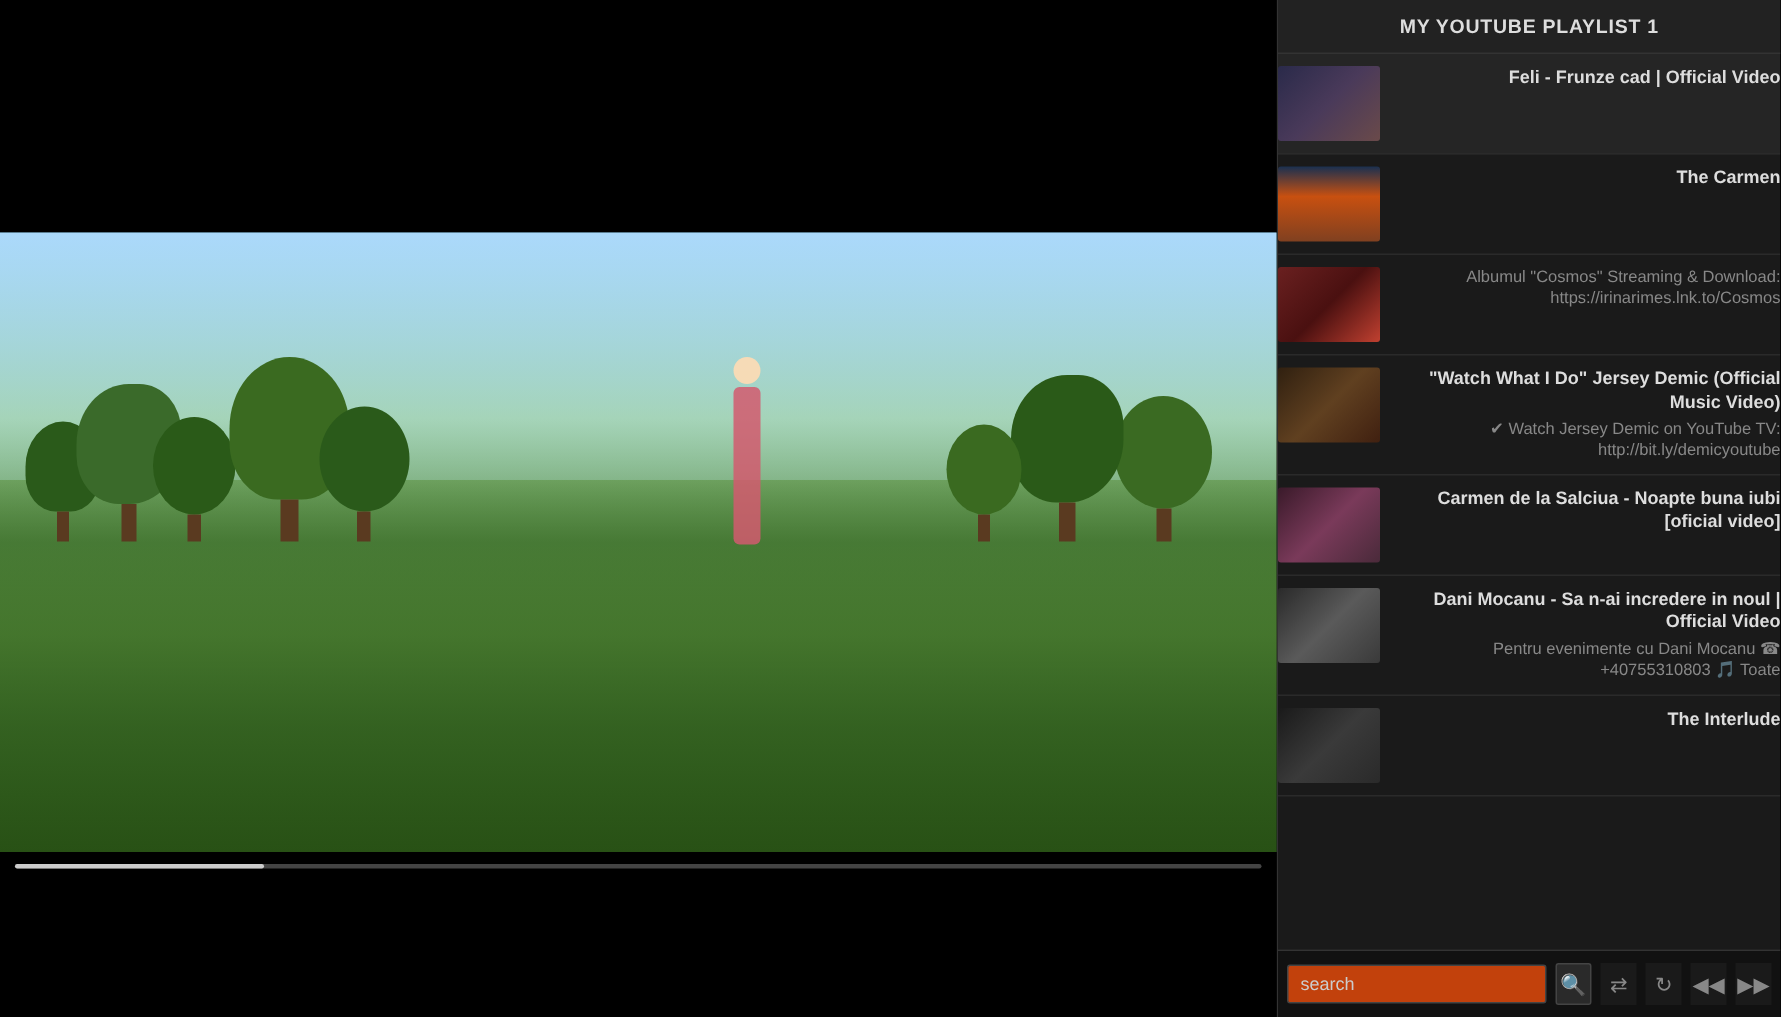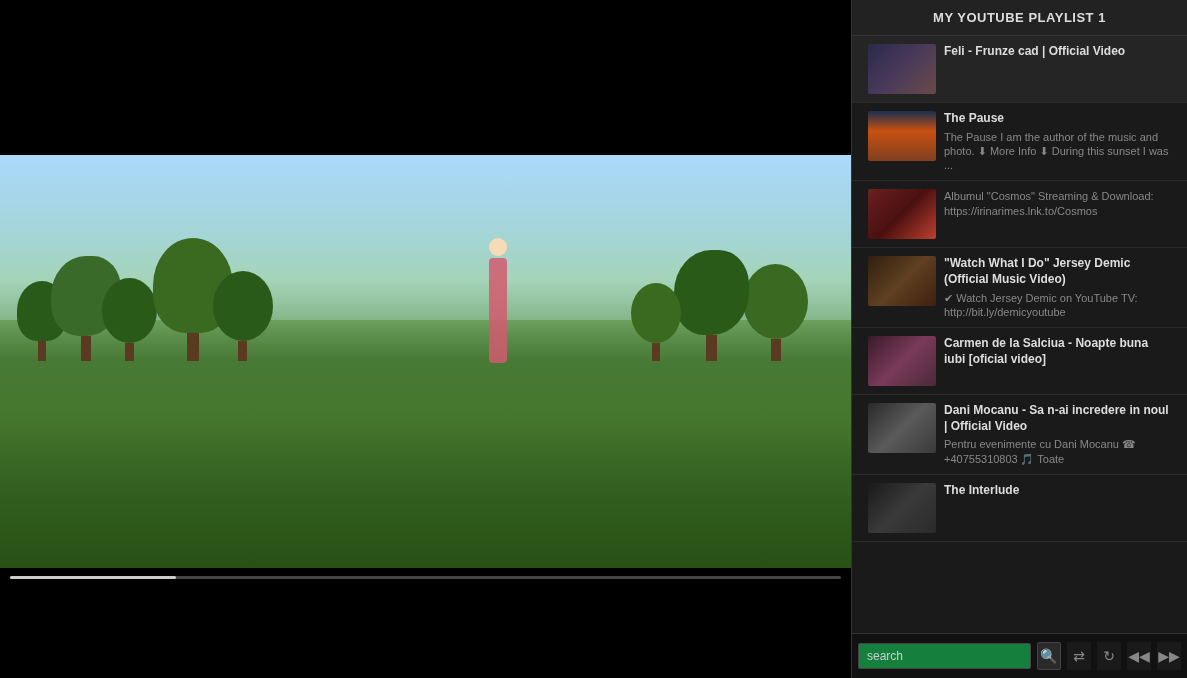--- a/index.html
+++ b/index.html
@@ -155,24 +155,25 @@
       background: #1a1a1a;
     }
     #playlist-items::-webkit-scrollbar-thumb {
       background: #555;
       border-radius: 3px;
     }
 
     .playlist-item {
       display: flex;
       align-items: flex-start;
-      padding: 8px 16px;
+      padding: 8px 0;
       border-bottom: 1px solid #2a2a2a;
       cursor: pointer;
       transition: background 0.15s;
+      text-align: right;
     }
 
     .playlist-item.active {
       background: #252525;
     }
 
     .item-thumbnail {
       width: 68px;
       height: 50px;
       flex-shrink: 0;
@@ -247,21 +248,21 @@
       border-top: 1px solid #333;
       padding: 8px 6px;
       display: flex;
       align-items: center;
       gap: 6px;
       flex-shrink: 0;
     }
 
     #search-input {
       flex: 1;
-      background: #15803d;
+      background: #c2410c;
       border: 1px solid #444;
       color: #ccc;
       padding: 5px 8px;
       font-size: 12px;
       border-radius: 2px;
       outline: none;
     }
 
     .search-btn {
       background: #2a2a2a;
@@ -385,22 +386,21 @@
       </div>
       <div class="item-info">
         <div class="item-title">Feli - Frunze cad | Official Video</div>
       </div>
     </div>
       <div class="playlist-item">
       <div class="item-thumbnail thumb-pause">
         <div class="thumb-inner"></div>
       </div>
       <div class="item-info">
-        <div class="item-title">The Pause</div>
-        <div class="item-desc">The Pause I am the author of the music and photo. ⬇ More Info ⬇ During this sunset I was ...</div>
+        <div class="item-title">The Carmen</div>
       </div>
     </div>
       <div class="playlist-item">
       <div class="item-thumbnail thumb-irina">
         <div class="thumb-inner"></div>
       </div>
       <div class="item-info">
         <div class="item-desc">Albumul "Cosmos" Streaming &amp; Download: https://irinarimes.lnk.to/Cosmos</div>
       </div>
     </div>

